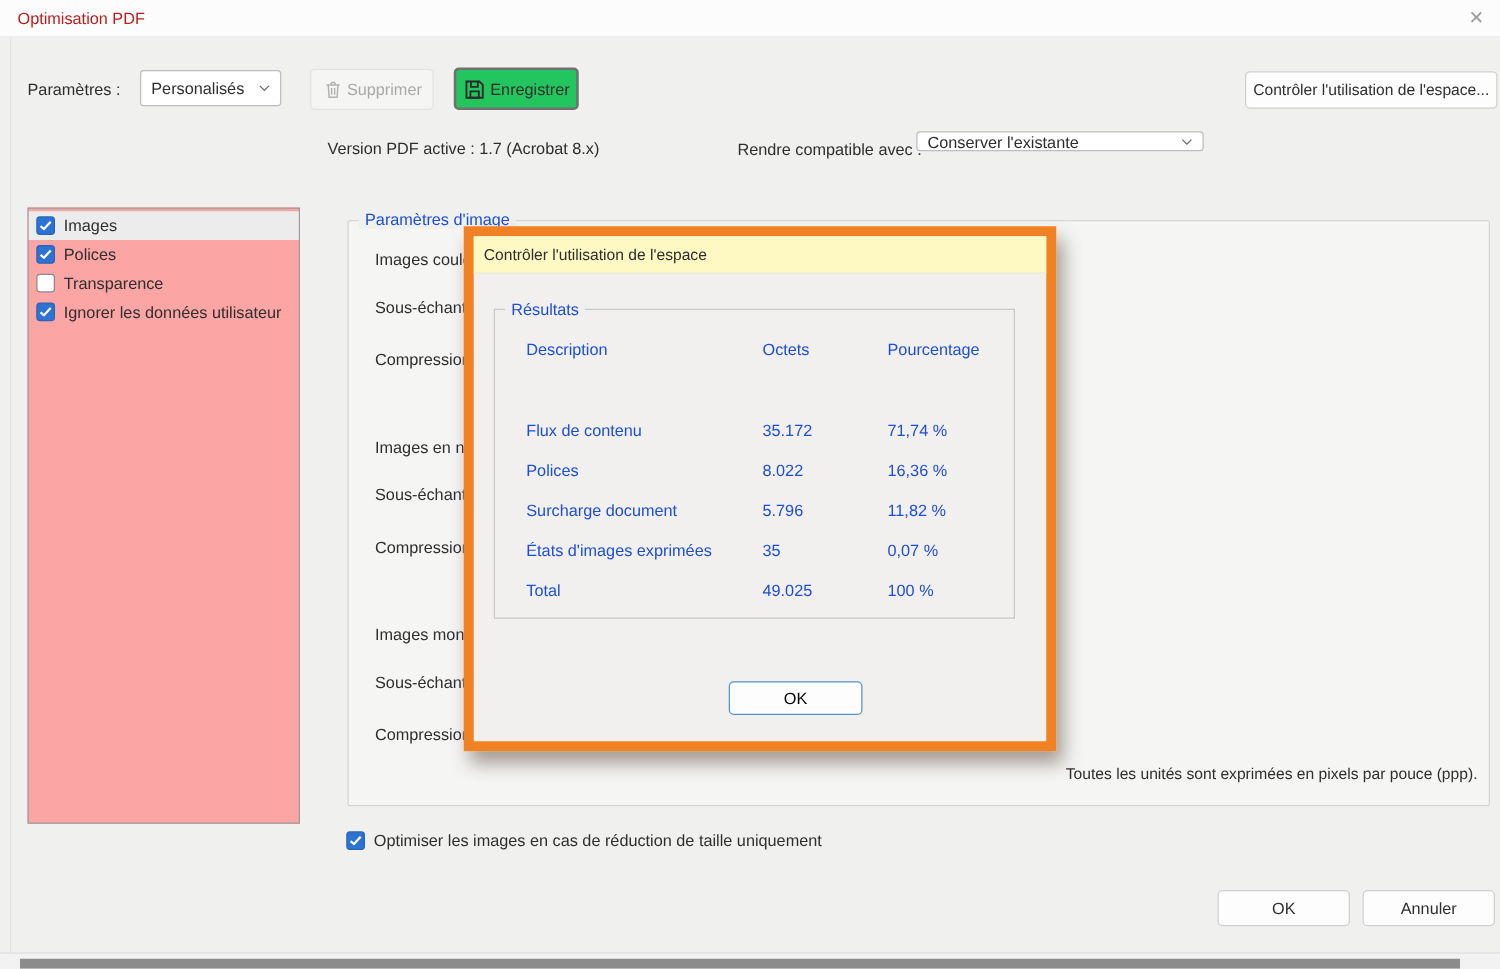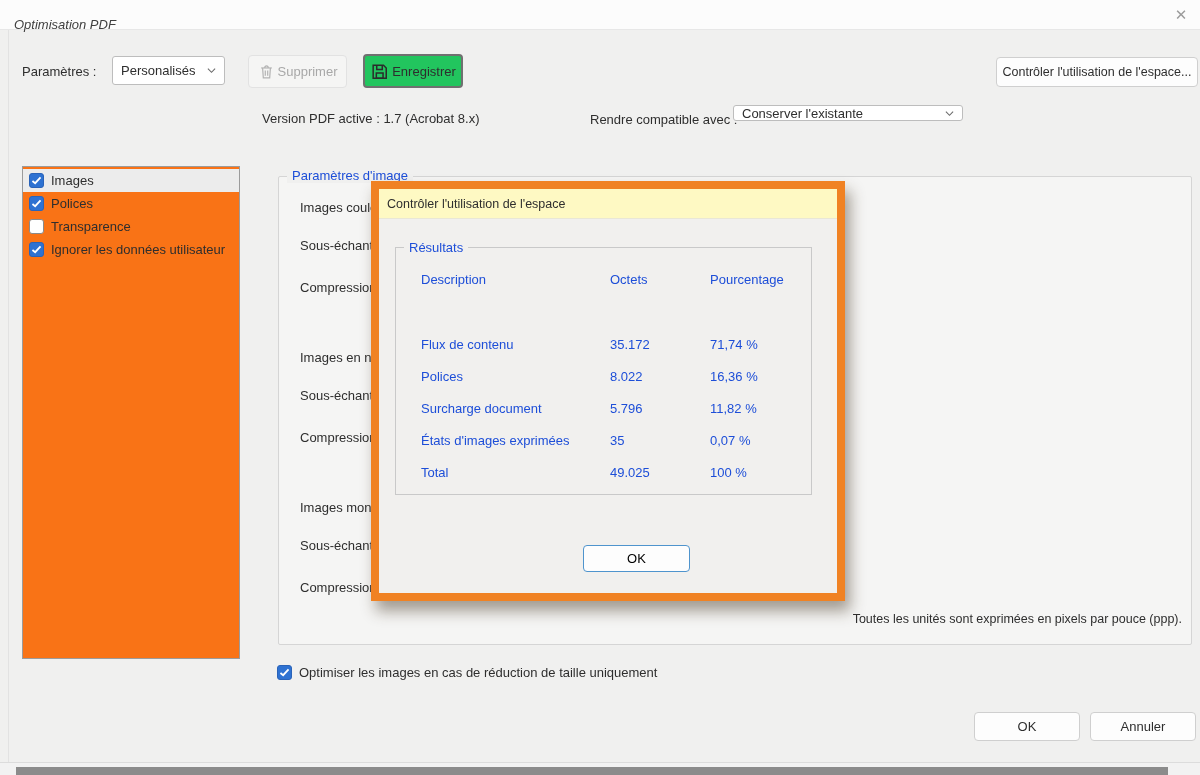--- a/index.html
+++ b/index.html
@@ -11,21 +11,21 @@
     background: #f0f0ef;
     position: relative;
   }
   .abs { position: absolute; }
 
   
   .titlebar {
     left: 0; top: 0; width: 1200px; height: 30px;
     background: #fcfcfc; border-bottom: 1px solid #e7e7e7;
   }
-  .titlebar .title { position: absolute; left: 14px; top: 17px; font-size: 13px; color: #404040; font-style: italic; }
+  .titlebar .title { position: absolute; left: 14px; top: 7px; font-size: 13px; color: #b91c1c; }
   .close-x {
     position: absolute; right: 8px; top: 4px; width: 22px; height: 22px;
     color: #9b9b9b; font-size: 15px; line-height: 22px; text-align: center; cursor: default;
   }
 
   
   .left-edge { left: 8px; top: 30px; width: 1px; height: 732px; background: #e2e2e2; }
   .bottom-edge { left: 0; top: 762px; width: 1200px; height: 1px; background: #dcdcdc; }
   .hscroll-track { left: 0; top: 763px; width: 1200px; height: 12px; background: #f2f2f2; }
   .hscroll-thumb { left: 16px; top: 767px; width: 1152px; height: 8px; background: #8b8b8b; }
@@ -42,21 +42,21 @@
     display: flex; align-items: center; justify-content: center; gap: 3px;
     background: #fdfdfd; border: 1px solid #cfcfcf; border-radius: 4px;
     font-size: 13px; color: #2e2e2e; cursor: default; white-space: nowrap;
   }
   .btn.disabled { background: #f5f5f4; border-color: #e2e2e2; color: #a8a8a8; }
   .btn.strong { border: 2px solid #707070; background: #22c55e; }
 
   
   .sidebar {
     left: 22px; top: 166px; width: 218px; height: 493px;
-    background: #f97316; border: 1px solid #9b9b9b;
+    background: #fca5a5; border: 1px solid #9b9b9b;
     padding-top: 2px;
   }
   .side-item {
     display: flex; align-items: center; gap: 7px;
     height: 23px; padding: 0 6px; cursor: default;
   }
   .side-item.selected { background: #ececec; }
   .cb {
     width: 15px; height: 15px; border-radius: 3px; flex: 0 0 auto;
     display: flex; align-items: center; justify-content: center;

